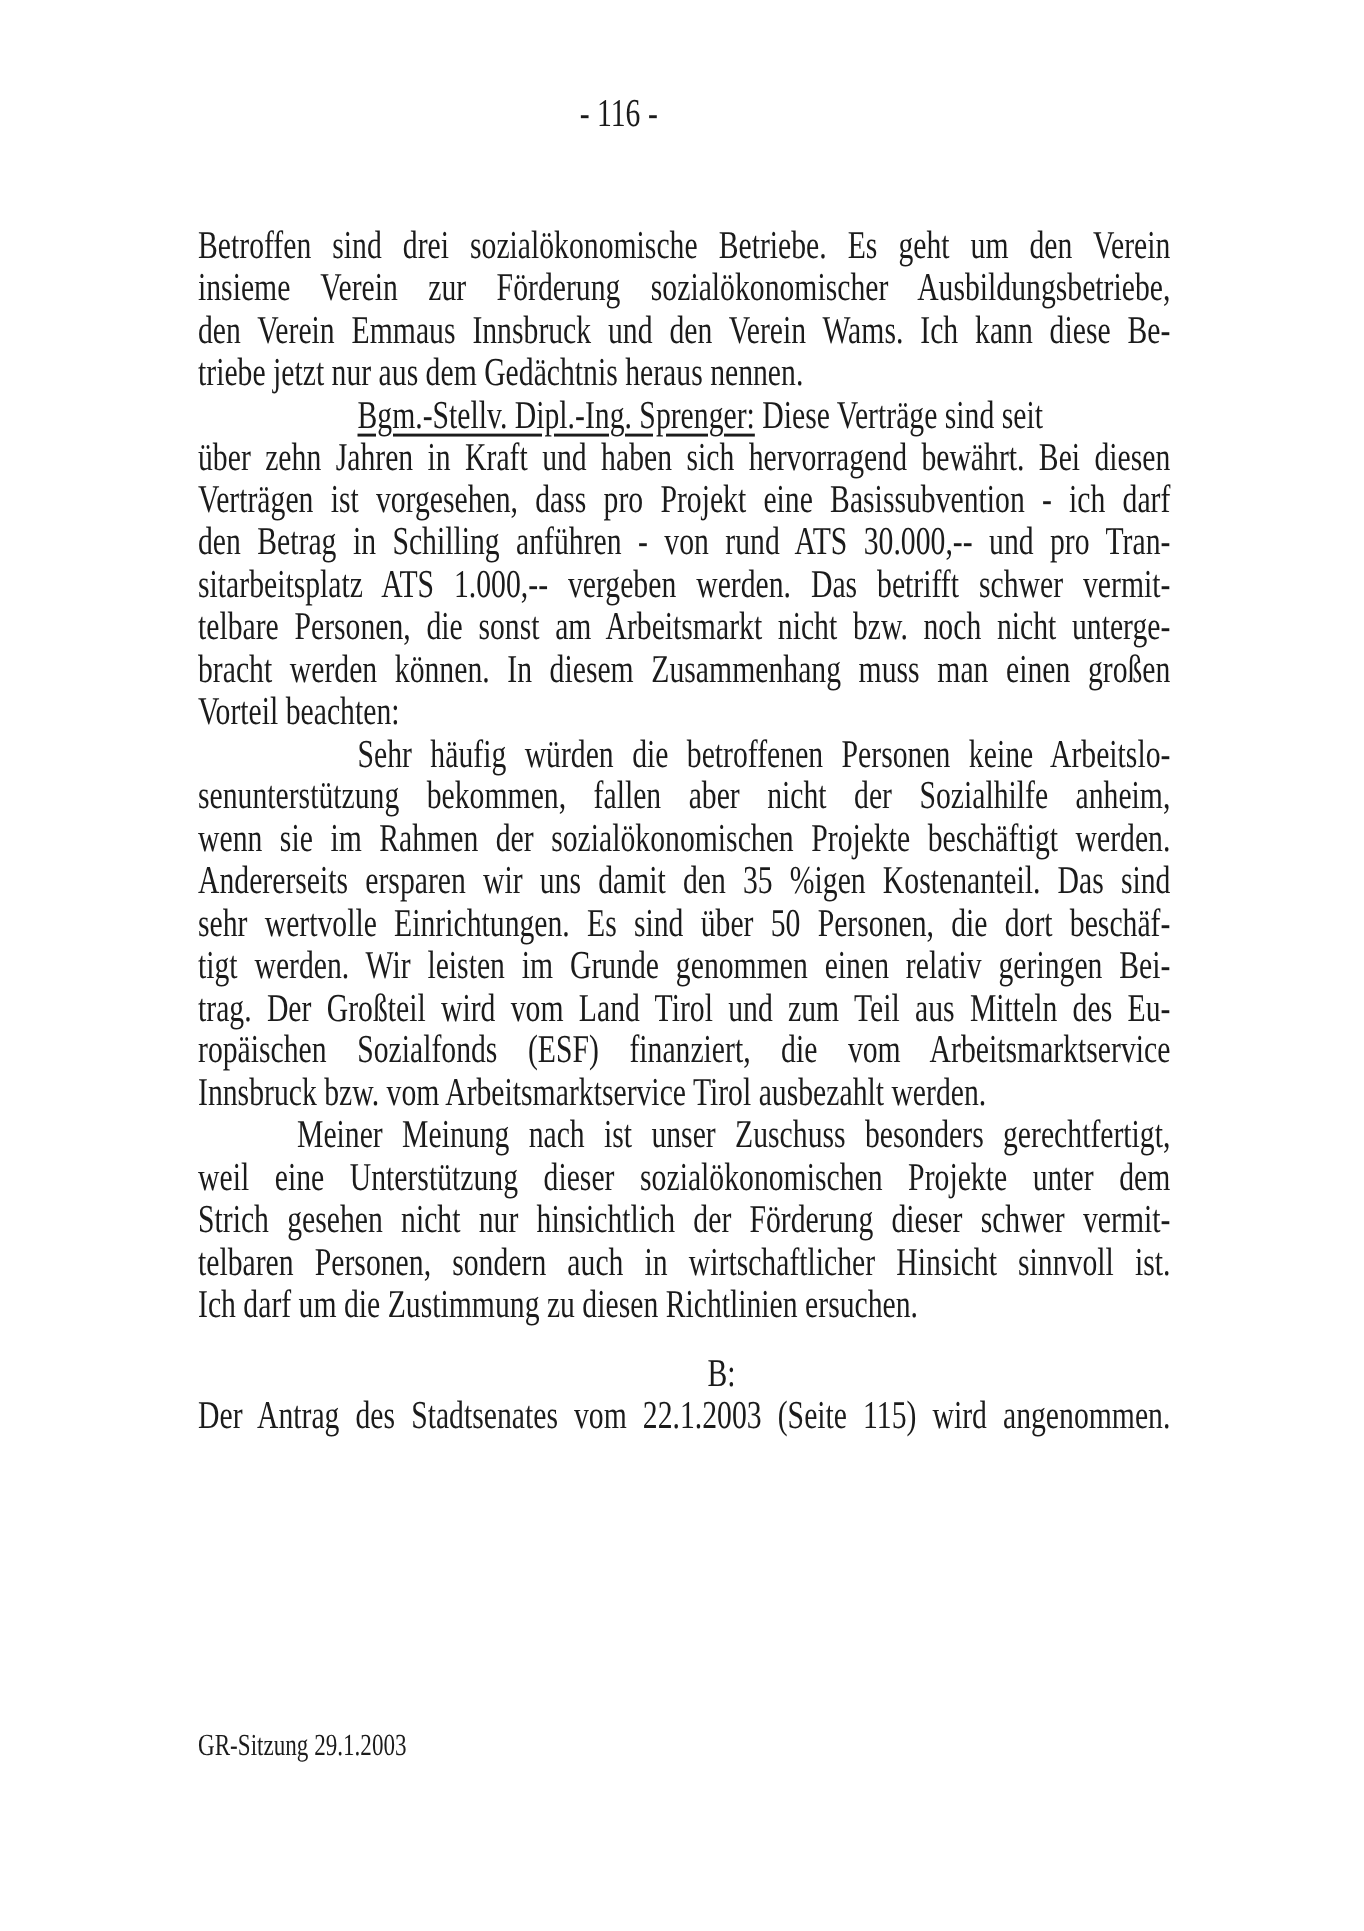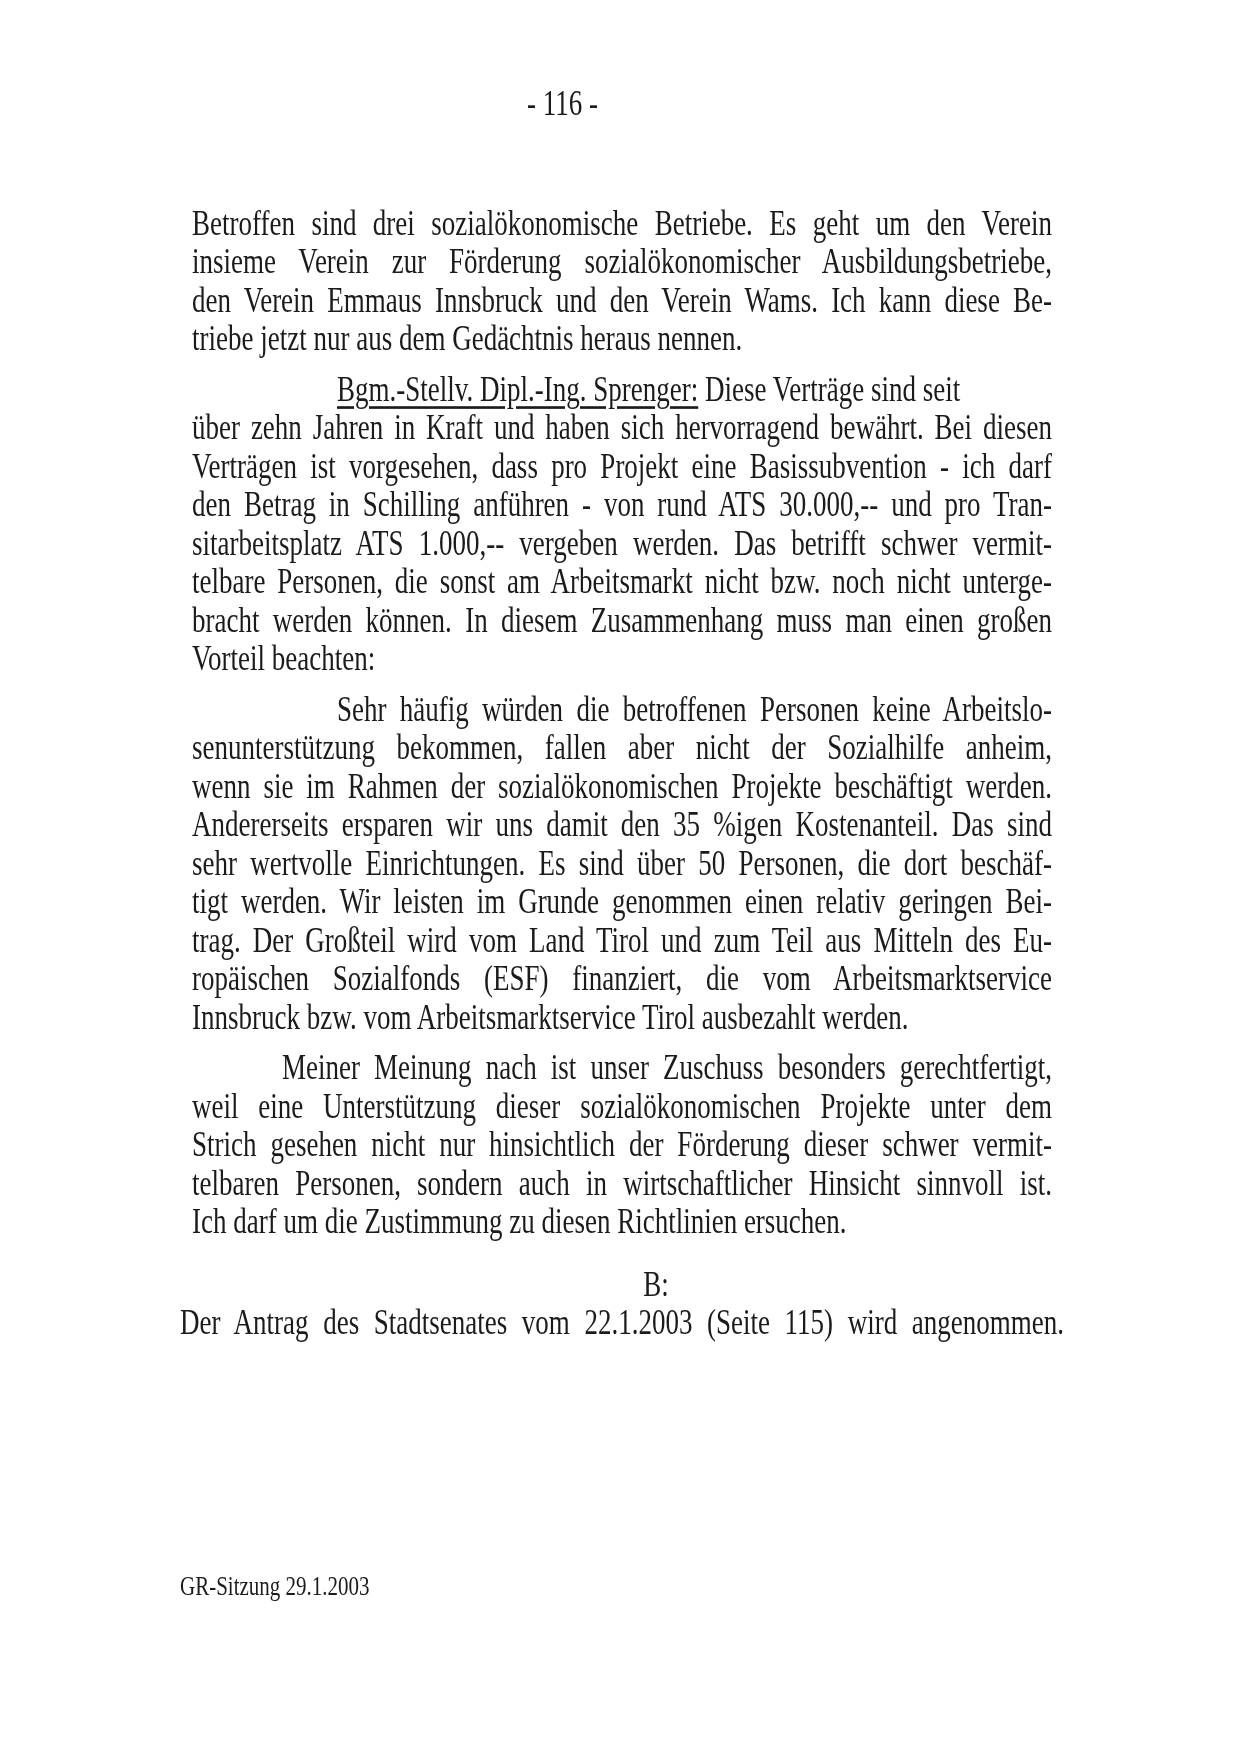--- a/index.html
+++ b/index.html
@@ -30,21 +30,21 @@
   .center {
     text-align: center;
   }
   .pagenum {
     margin-top: 84px;
   }
   .content {
     margin: 81px 0 0 180px;
     width: 884px;
   }
-  .paragraph { margin: 12px; }
+  .paragraph { margin: 0; }
   .u {
     text-decoration: underline;
     text-underline-offset: 4px;
   }
   .decision-label {
     margin-top: 24px;
     text-indent: 68px;
   }
   .footer {
     position: absolute;

